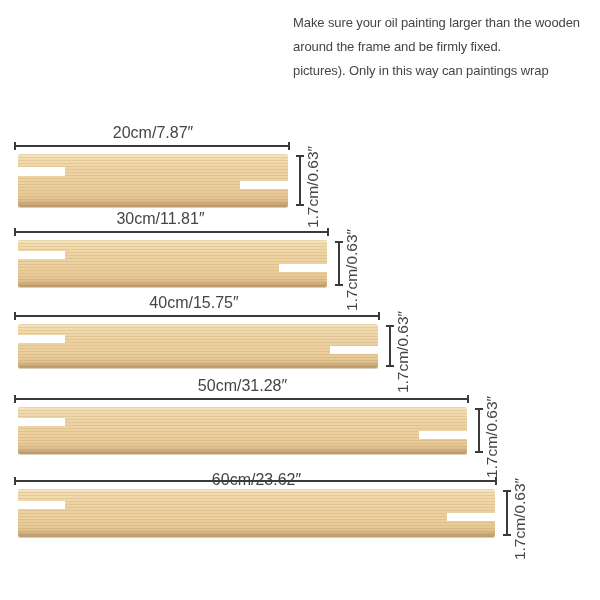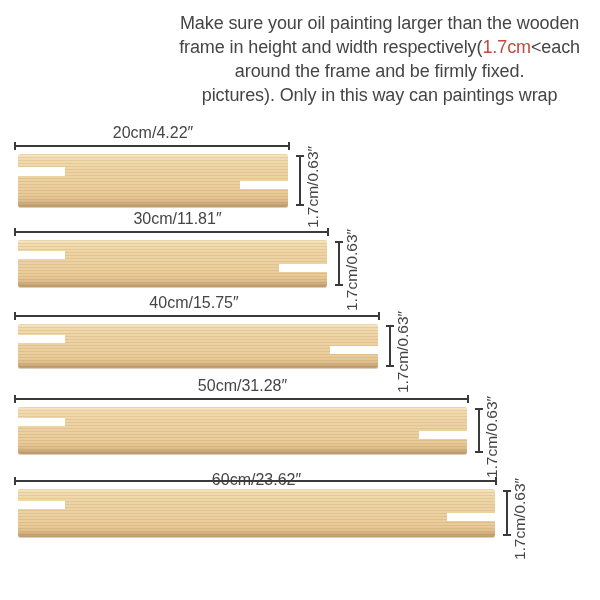--- a/index.html
+++ b/index.html
@@ -2,22 +2,22 @@
 <html style="--ink: #454545; --red: #c4483c; --line: #3a3a3a; --wood-hi: #f7e9c8; --wood-base: #eed4a4; --wood-sh: #c6a274;"><head>
 <meta charset="utf-8">
 <style>
   html,body{margin:0;padding:0;background:#fff;}
   #stage{
     position:relative;width:600px;height:600px;background:#fff;overflow:hidden;
     font-family:"Liberation Sans",sans-serif;
   }
   
   .para{
-    position:absolute;top:11px;right:20px;text-align:center;
-    font-size:18px;line-height:24px;color:var(--ink,#454545);
+    position:absolute;top:11px;right:20px;text-align:left;
+    font-size:13px;line-height:24px;color:var(--ink,#454545);
     letter-spacing:-0.1px;
   }
   .para .pline{white-space:nowrap;}
   .para .red{color:var(--red,#c4483c);}
   
   .wood{
     position:absolute;border-radius:2px;
     background:
       repeating-linear-gradient(180deg, rgba(164,120,66,.17) 0 1px, rgba(255,255,255,0) 1px 3px),
       linear-gradient(180deg, var(--wood-hi,#f7e9c8) 0%, #f2ddb0 7%, var(--wood-base,#eed4a4) 30%,
@@ -49,39 +49,38 @@
     display:inline-block;white-space:nowrap;transform:rotate(-90deg);
     font-size:15.5px;color:var(--ink,#454545);
   }
 </style>
 </head>
 <body>
 
 <div id="stage" style="background: rgb(255, 255, 255);">
   <div class="para" id="para">
       <div class="pline"><span>Make sure your oil painting larger than the wooden</span></div>
-      <div class="pline"><span>frame in height and width respectively(</span><span class="red">1.7cm</span><span>&lt;each</span></div>
       <div class="pline"><span>around the frame and be firmly fixed.</span></div>
       <div class="pline"><span>pictures). Only in this way can paintings wrap</span></div>
     </div>
   <div id="bars-root">
       <div>
-        <div class="len-label" style="left: 18px; top: 122px; width: 270px;">20cm/4.22″</div>
+        <div class="len-label" style="left: 18px; top: 122px; width: 270px;">20cm/7.87″</div>
         <div class="hline" style="left: 14px; top: 145px; width: 276px;"></div>
         <div class="wood" style="left: 18px; top: 154px; width: 270px; height: 53px;">
           <div class="notch" style="left: 0px; top: 13px; height: 9px; width: 47px;"></div>
           <div class="notch" style="right: 0px; top: 27px; height: 8px; width: 48px;"></div>
         </div>
         <div class="vline" style="left: 299px; top: 155px; height: 51px;"></div>
         <div class="thick-anchor" style="left: 313px; top: 186.5px;">
           <span class="rot">1.7cm/0.63″</span>
         </div>
       </div>
       <div>
-        <div class="len-label" style="left: 23px; top: 208px; width: 309px;">30cm/11.81″</div>
+        <div class="len-label" style="left: 6px; top: 208px; width: 309px;">30cm/11.81″</div>
         <div class="hline" style="left: 14px; top: 231px; width: 315px;"></div>
         <div class="wood" style="left: 18px; top: 240px; width: 309px; height: 47px;">
           <div class="notch" style="left: 0px; top: 11px; height: 8px; width: 47px;"></div>
           <div class="notch" style="right: 0px; top: 24px; height: 8px; width: 48px;"></div>
         </div>
         <div class="vline" style="left: 338px; top: 241px; height: 45px;"></div>
         <div class="thick-anchor" style="left: 352px; top: 269.5px;">
           <span class="rot">1.7cm/0.63″</span>
         </div>
       </div>

